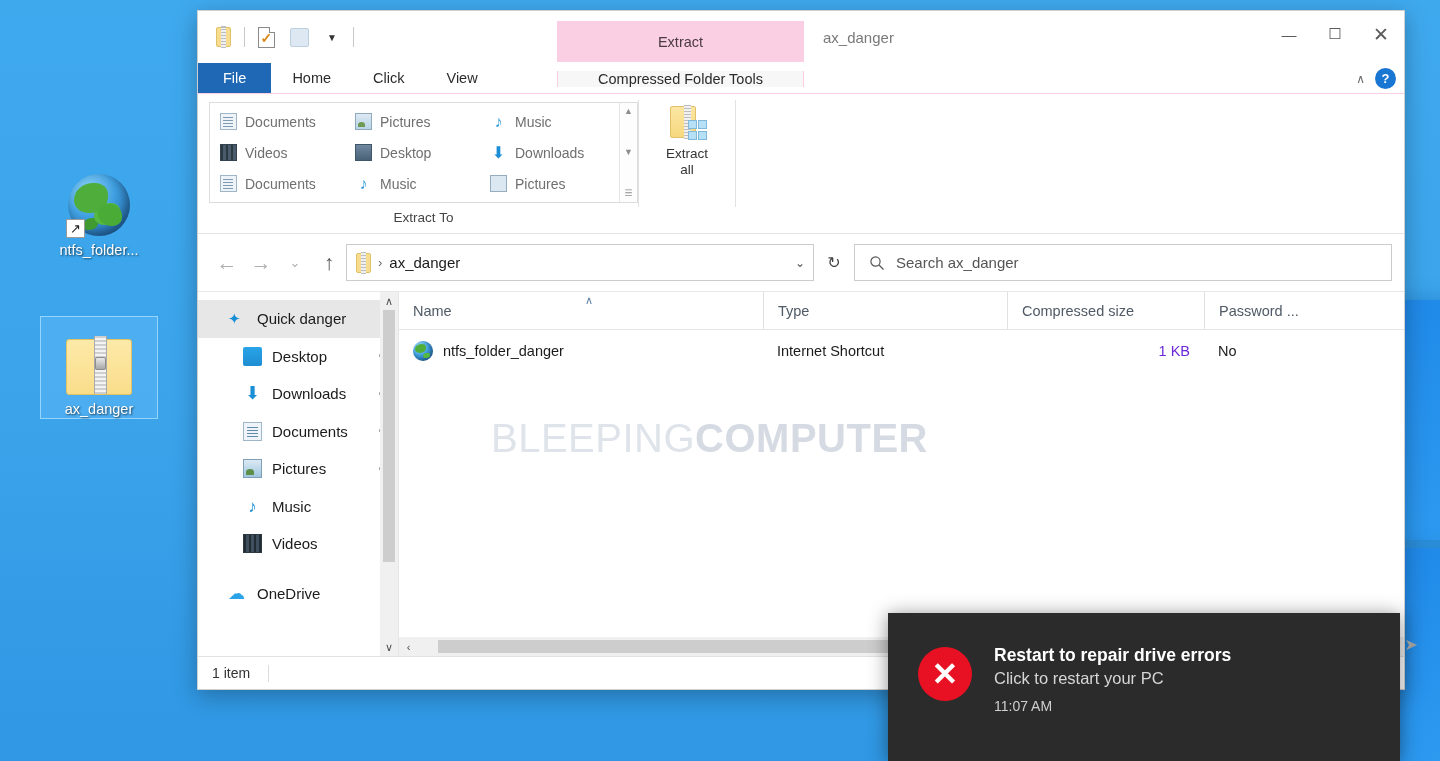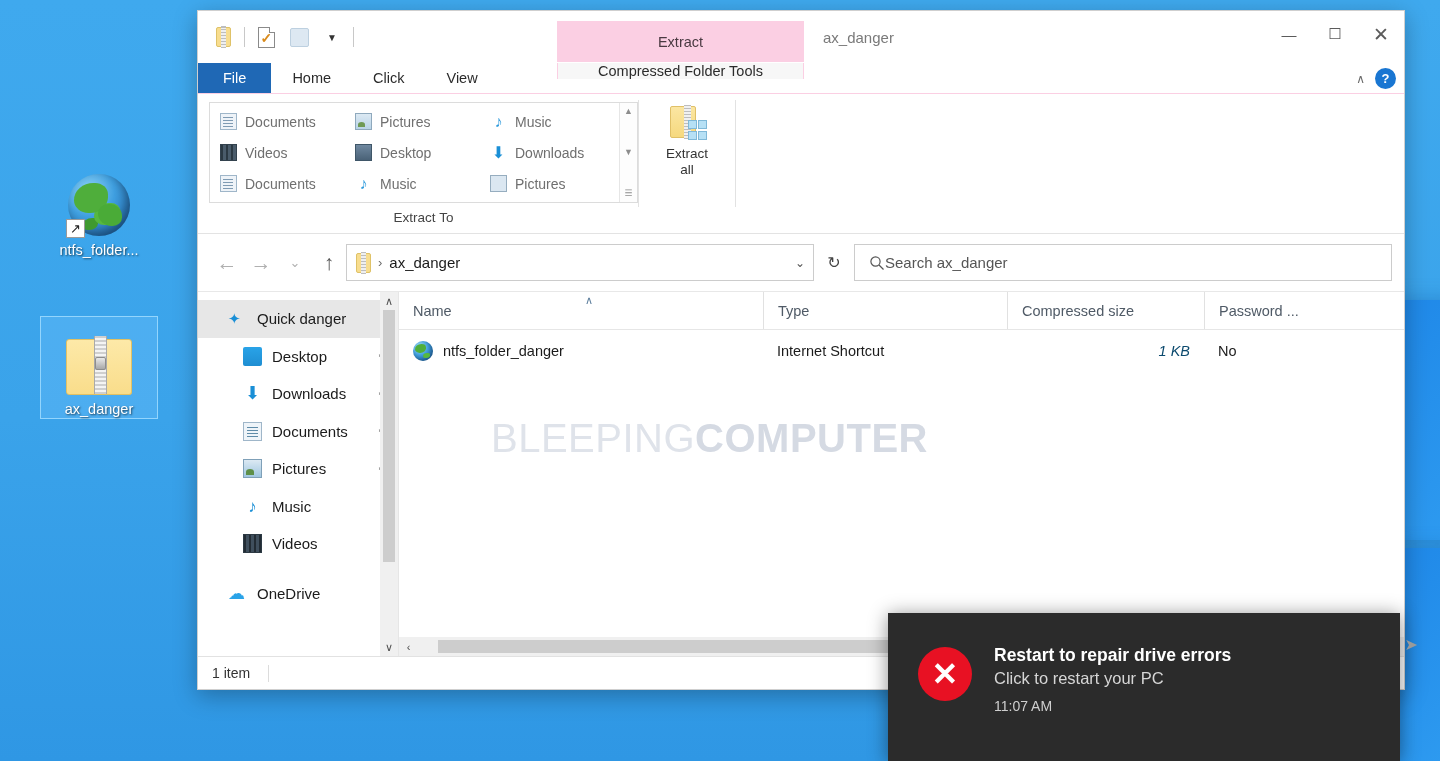--- a/index.html
+++ b/index.html
@@ -161,21 +161,21 @@
     background:#ffffff;
     border-bottom:1px solid #fbcfe3;
     display:flex; align-items:stretch;
   }
   .tab {
     padding: 0 21px; display:flex; align-items:center;
     font-size:14.5px; color:#2b2b2b;
   }
   .tab.file { background:#1f68b5; color:#fff; padding:0 25px; }
   .tab.ctx {
-    position:absolute; left:359px; top:0; width:247px;
+    position:absolute; left:359px; top:8px; width:247px;
     justify-content:center;
     background:#f7f7f7;
     border-left:1px solid #fbcfe3; border-right:1px solid #fbcfe3;
     color:#2b2b2b;
   }
   .ribbon-right {
     position:absolute; right:8px; top:0; height:31px;
     display:flex; align-items:center; gap:10px;
   }
   .chev-up { color:#6b6b6b; font-size:12px; }
@@ -272,21 +272,21 @@
     display:flex; align-items:center; padding: 0 8px 0 9px; gap:7px;
     min-width:0;
   }
   .addrbox .crumb{ font-size:15px; color:#1b1b1b; }
   .addrbox .sep{ color:#6b6b6b; font-size:13px; }
   .addrbox .drop{ margin-left:auto; color:#555; font-size:12px; }
   .refresh{ width:40px; height:37px; display:flex; align-items:center; justify-content:center;
      color:#444; font-size:16px; }
   .searchbox{
     width:538px; height:37px; border:1px solid #cccccc; background:#fff;
-    display:flex; align-items:center; padding-left:14px;
+    display:flex; align-items:center; gap:11px; padding-left:14px;
   }
   .searchbox .ph{ color:#555; font-size:15px; }
 
   
   .bodyarea{ flex:1; display:flex; min-height:0; background:#fff; }
 
   .navpane{
     width:200px; flex:none; position:relative; background:#fff;
     padding-top: 8px;
   }
@@ -339,21 +339,21 @@
   .col + .col{ border-left:1px solid #e1e1e1; }
   .sortmark{
     position:absolute; left:186px; top:2px; color:#5b7d9c; font-size:11px;
   }
 
   .rows{ flex:1; position:relative; }
   .frow{
     height:42px; display:flex; align-items:center; font-size:14.5px; color:#1b1b1b;
   }
   .fcell{ padding-left:14px; display:flex; align-items:center; gap:10px; }
-  .fcell.num{ justify-content:flex-end; padding-right:14px; padding-left:0; color:#0c4a6e;font-style:italic;}
+  .fcell.num{ justify-content:flex-end; padding-right:14px; padding-left:0; color:#6d28d9;}
   .globe-sm{
     width:20px;height:20px;border-radius:50%; flex:none;
     background: radial-gradient(circle at 33% 28%, #9fdcf8 0%, #3f9fe0 45%, #1b5fa8 100%);
     position:relative; box-shadow: inset -2px -2px 4px rgba(0,0,0,.3);
   }
   .globe-sm::before{content:"";position:absolute;left:2px;top:3px;width:11px;height:9px;
     background:#4fae3b;border-radius:60% 40% 55% 45%; box-shadow: 6px 7px 0 -2px #57b83f;}
 
   .watermark{
     position:absolute; left:92px; top:86px;

